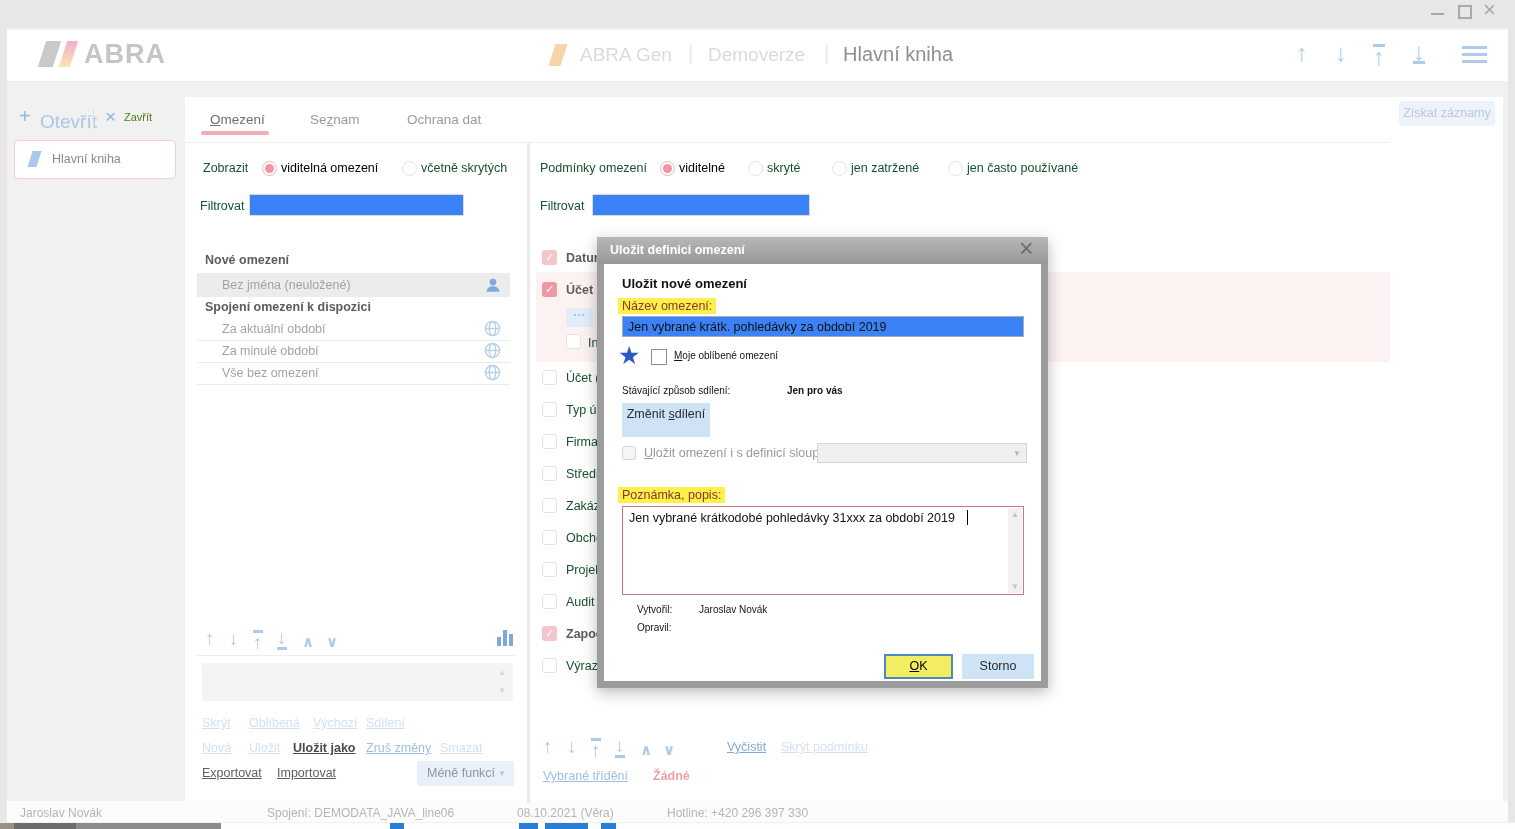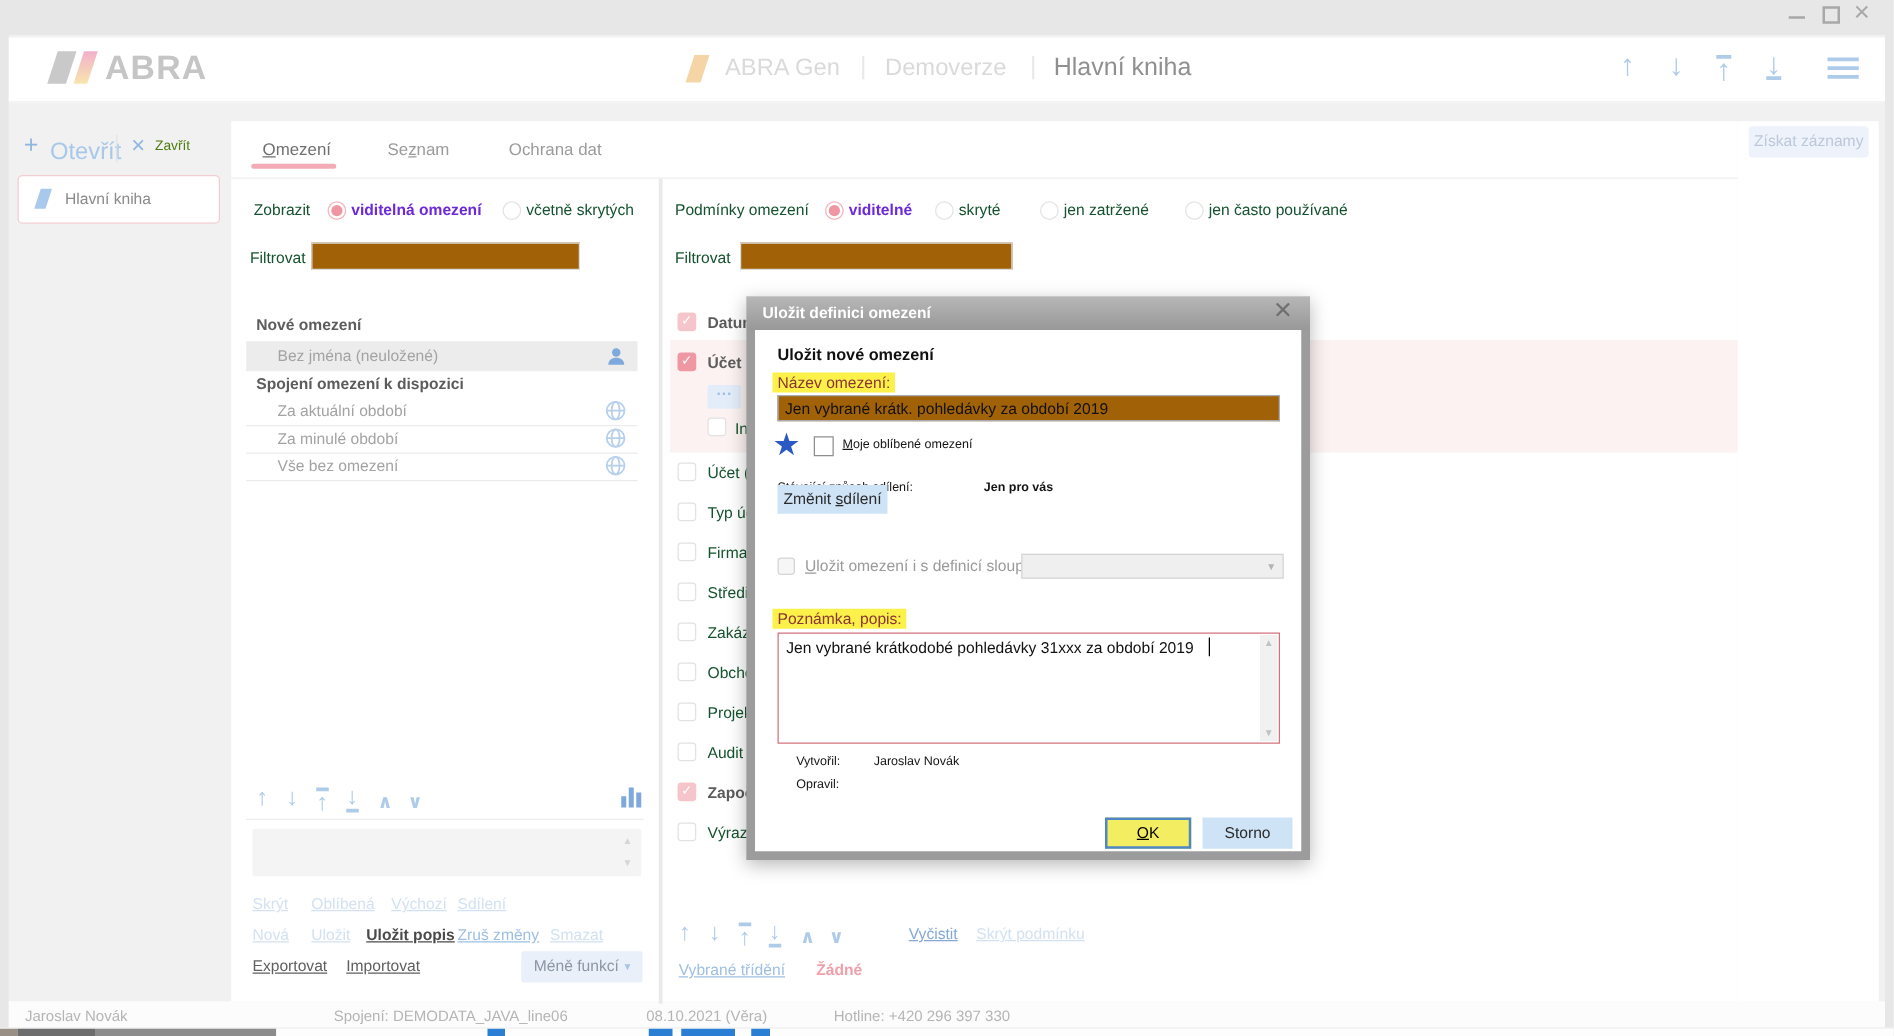--- a/index.html
+++ b/index.html
@@ -3,21 +3,21 @@
 <meta charset="utf-8">
 <style>
   html,body{margin:0;padding:0}
   body{width:1515px;height:829px;position:relative;overflow:hidden;background:#e7e7e7;
        font-family:"Liberation Sans","DejaVu Sans",sans-serif;font-size:12.5px;color:#9b9b9b;}
   .abs{position:absolute}
   .bg{position:absolute;background:#fff}
   
   .lbl{color:#14532d;font-size:12.5px;white-space:nowrap}
   .hdr-b{color:#5c5c5c;font-weight:bold;font-size:12.5px;white-space:nowrap}
-  .sel-b{color:#6d28d9;font-weight:bold}
+  .sel-b{color:#000000;font-weight:normal}
   .item{color:#a3a3a3;font-size:12.5px;white-space:nowrap}
   
   .radio{position:absolute;width:13px;height:13px;border:1px solid #e3e3e3;border-radius:50%;background:#fff}
   .radio.sel{border-color:#f2b3bc}
   .radio.sel::after{content:"";position:absolute;left:2px;top:2px;width:9px;height:9px;border-radius:50%;background:#ee96a2}
   
   .cb{position:absolute;width:15px;height:15px;border:1px solid #e2e2e2;border-radius:3px;background:#fff;box-sizing:border-box}
   .cb.ck{border:none;color:#fff;font-size:11px;font-weight:bold;text-align:center;line-height:15px}
   .cb.ck-light{background:#f6c5cc}
   .cb.ck-strong{background:#ef97a3}
@@ -26,21 +26,21 @@
   .lk{font-size:12.5px;text-decoration:underline;white-space:nowrap;cursor:pointer}
   .lk-pale{color:#d3e1f2}
   .lk-blue{color:#9dbfe2}
   .lk-med{color:#84a9d6}
   .lk-dark{color:#5f5f5f}
   .arr{position:absolute;color:#aecbea;font-size:19px;font-weight:bold;line-height:19px}
   .arr-sm{font-size:15px}
   .bar-t{border-top:3px solid #aecbea;padding-top:0}
   .bar-b{border-bottom:3px solid #aecbea}
   .slash{position:absolute;transform:skewX(-18deg)}
-  .inp{position:absolute;background:#a16207;border:1px solid #dcdcdc;box-sizing:border-box}
+  .inp{position:absolute;background:#3b82f6;border:1px solid #dcdcdc;box-sizing:border-box}
   .btn-blue{position:absolute;background:#cfe3f7;color:#2a2a2a;font-size:12.5px;text-align:center;cursor:pointer}
   .hl{background:#fbf149;color:#8b3434;padding:1px 4px;white-space:nowrap}
   .dlg-t{color:#141414;font-size:10px;white-space:nowrap}
   .caret{color:#b3b3b3;font-size:8px}
   .vline{position:absolute;background:#eaeaea}
   .hline{position:absolute;background:#ededed}
   u{text-decoration:underline}
 </style>
 </head>
 <body>
@@ -174,21 +174,21 @@
 <span class="abs caret" style="left:498px;top:668px;color:#d5d5d5">▲</span>
 <span class="abs caret" style="left:498px;top:686px;color:#d5d5d5">▼</span>
 
 <span class="abs lk lk-pale" style="left:202px;top:716px">Skrýt</span>
 <span class="abs lk lk-pale" style="left:249px;top:716px">Oblíbená</span>
 <span class="abs lk lk-pale" style="left:313px;top:716px">Výchozí</span>
 <span class="abs lk lk-pale" style="left:366px;top:716px">Sdílení</span>
 
 <span class="abs lk lk-pale" style="left:202px;top:741px">Nová</span>
 <span class="abs lk lk-pale" style="left:249px;top:741px">Uložit</span>
-<span class="abs lk lk-dark" style="left:293px;top:741px;color:#4a4a4a;font-weight:bold">Uložit popis</span>
+<span class="abs lk lk-dark" style="left:293px;top:741px;color:#4a4a4a;font-weight:bold">Uložit jako</span>
 <span class="abs lk lk-blue" style="left:366px;top:741px">Zruš změny</span>
 <span class="abs lk lk-pale" style="left:440px;top:741px">Smazat</span>
 
 <span class="abs lk lk-dark" style="left:202px;top:766px">Exportovat</span>
 <span class="abs lk lk-dark" style="left:277px;top:766px">Importovat</span>
 <div class="abs" style="left:417px;top:761px;width:97px;height:25px;background:#e9f0fa;border-radius:2px">
   <span style="position:absolute;left:10px;top:5px;color:#8c96a4">Méně funkcí</span>
   <span class="caret" style="position:absolute;right:8px;top:8px;color:#a9c4e6">▼</span>
 </div>
 
@@ -264,21 +264,21 @@
 
 <span class="abs hl" style="left:618px;top:298px;z-index:23">Název omezení:</span>
 <input class="inp" style="left: 622px; top: 316px; width: 402px; height: 21px; border: 1px solid rgb(169, 172, 180); font-size: 12.5px; color: rgb(17, 17, 17); padding-left: 5px; z-index: 23;" value="Jen vybrané krátk. pohledávky za období 2019">
 
 <span class="abs" style="left:618px;top:341px;font-size:25px;color:#2b59c3;z-index:23">★</span>
 <div class="abs" style="left:651px;top:349px;width:14px;height:14px;border:1px solid #8e8e8e;background:#fff;z-index:23"></div>
 <span class="abs dlg-t" style="left:674px;top:350px;z-index:23"><u>M</u><span>oje oblíbené omezení</span></span>
 
 <span class="abs dlg-t" style="left:622px;top:385px;z-index:23">Stávající způsob sdílení:</span>
 <span class="abs dlg-t" style="left:787px;top:385px;font-weight:bold;z-index:23">Jen pro vás</span>
-<div class="btn-blue" style="left:622px;top:388px;width:88px;height:23px;line-height:23px;z-index:23"><span>Změnit </span><u>s</u><span>dílení</span></div>
+<div class="btn-blue" style="left:622px;top:403px;width:88px;height:34px;line-height:23px;z-index:23"><span>Změnit </span><u>s</u><span>dílení</span></div>
 
 <div class="cb dis" style="left:622px;top:446px;width:14px;height:14px;z-index:23"></div>
 <span class="abs" style="left:644px;top:446px;color:#9a9a9a;z-index:23"><u>U</u><span>ložit omezení i s definicí sloupců:</span></span>
 <div class="abs" style="left:817px;top:443px;width:210px;height:20px;background:#efefef;border:1px solid #d5d5d5;box-sizing:border-box;z-index:23">
   <span class="caret" style="position:absolute;right:5px;top:5px">▼</span>
 </div>
 
 <span class="abs hl" style="left:618px;top:487px;z-index:23">Poznámka, popis:</span>
 <div class="abs" style="left:622px;top:506px;width:402px;height:89px;background:#fff;border:1px solid #d4737f;box-sizing:border-box;z-index:23">
   <span style="position:absolute;left:6px;top:4px;font-size:12.5px;color:#111;white-space:nowrap">Jen vybrané krátkodobé pohledávky 31xxx za období 2019</span>

